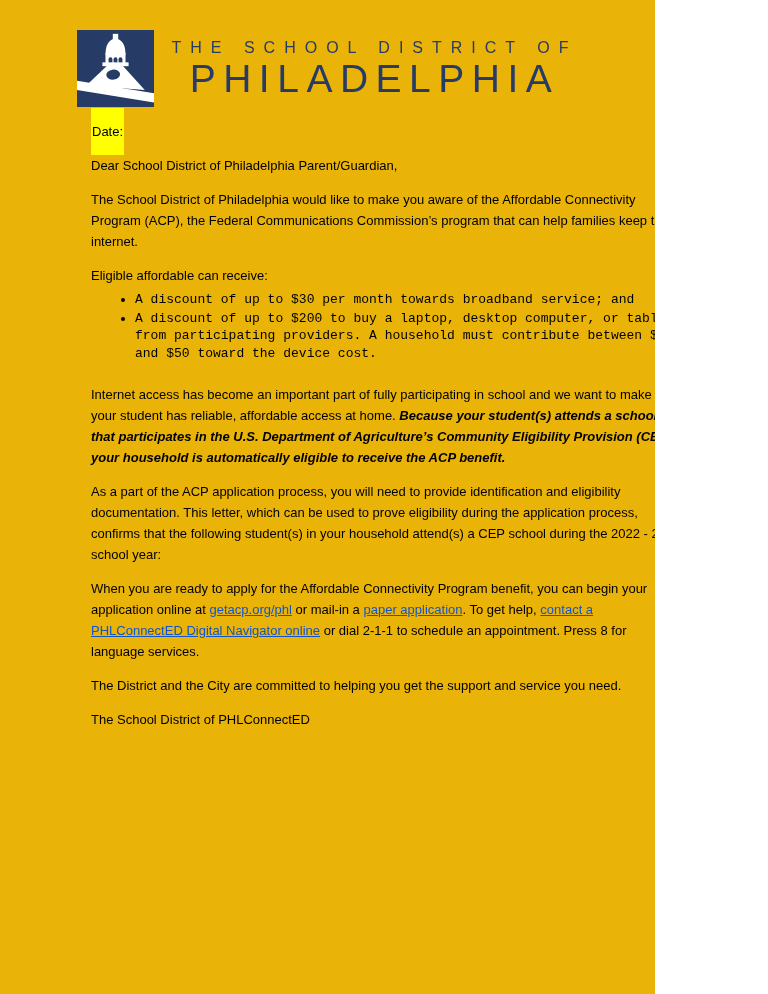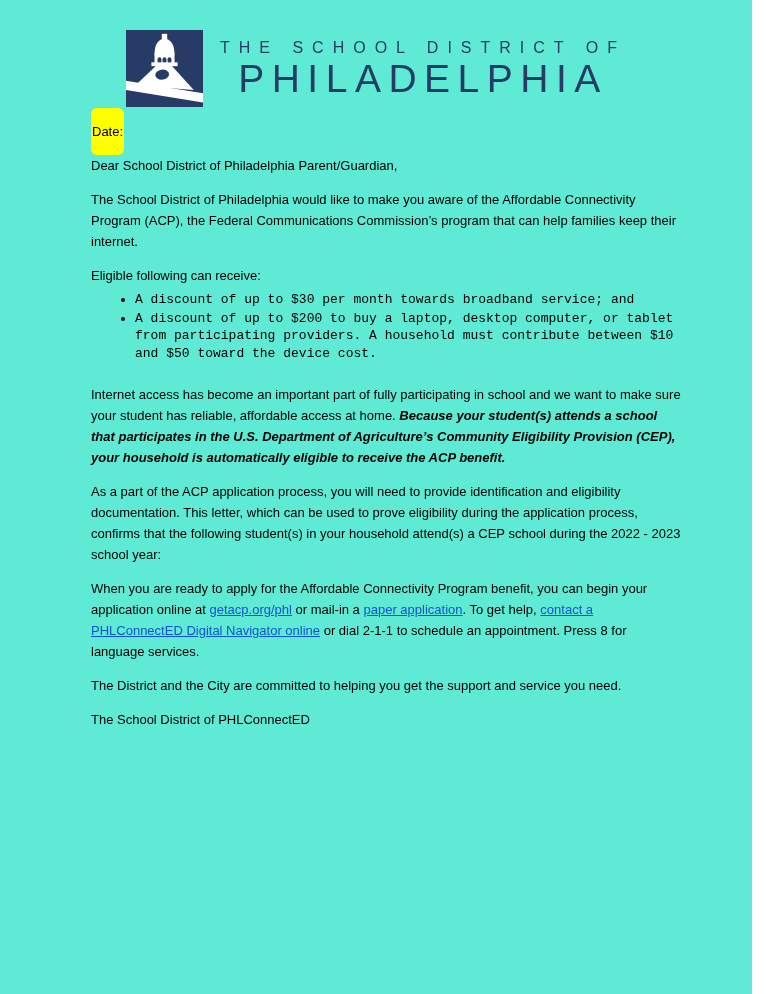--- a/index.html
+++ b/index.html
@@ -1,20 +1,20 @@
 <!DOCTYPE html>
 <html><head>
 <meta charset="utf-8">
 <style>
   html, body { margin: 0; padding: 0; background: #ffffff; }
   .page {
     position: relative;
-    width: 752px;
+    width: 655px;
     height: 994px;
-    background: #5eead4;
+    background: #eab308;
     font-family: "Liberation Sans", sans-serif;
     color: #000000;
     overflow: hidden;
   }
   
   .logo {
     position: absolute;
     top: 30px;
     left: 0;
     right: 0;
@@ -46,21 +46,21 @@
     top: 121px;
     left: 91px;
     width: 592px;
     font-size: 13px;
   }
   .para { margin: 0 0 13px 0; line-height: 21px; }
   .heading-line { margin-bottom: 5px; }
   .bullets { margin: 0 0 22px 0; padding-left: 44px; }
   .bullets li { line-height: 17.5px; margin: 0 0 1px 0; font-family: Liberation Mono, monospace; }
   .bi { font-weight: bold; font-style: italic; }
-  mark { background: #ffff00; color: #000000; padding: 16px 1px; border-radius: 6px; }
+  mark { background: #ffff00; color: #000000; padding: 16px 1px; }
   .hl-block { margin: 0 0 14px 0; }
   .hl-line { line-height: 18px; }
   a.link { color: #1155cc; text-decoration: underline; cursor: pointer; }
 </style>
 </head>
 <body>
 
 <div class="page">
 
   <header class="logo">
@@ -84,21 +84,21 @@
   </header>
 
   <main class="content">
 
     <p class="para"><mark>Date:</mark></p>
 
     <p class="para">Dear School District of Philadelphia Parent/Guardian,</p>
 
     <p class="para">The School District of Philadelphia would like to make you aware of the Affordable Connectivity Program (ACP),  the Federal Communications Commission’s program that can help families keep their internet.</p>
 
-    <p class="para heading-line">Eligible following can receive:</p>
+    <p class="para heading-line">Eligible affordable can receive:</p>
 
     <ul class="bullets">
       <li>A discount of up to $30 per month towards broadband service; and</li>
       <li>A discount of up to $200 to buy a laptop, desktop computer, or tablet from participating providers. A household must contribute between $10 and $50 toward the device cost.</li>
     </ul>
 
     <p class="para"><span>Internet access has become an important part of fully participating in school and we want to make sure your student has reliable, affordable access at home. </span><span class="bi">Because your student(s) attends a school that participates in the U.S. Department of Agriculture’s Community Eligibility Provision (CEP), your household is automatically eligible to receive the ACP benefit.</span></p>
 
     <p class="para">As a part of the ACP application process, you will need to provide identification and eligibility documentation. This letter, which can be used to prove eligibility during the application process, confirms that the following student(s) in your household attend(s) a CEP school during the 2022 - 2023 school year:</p>
 

